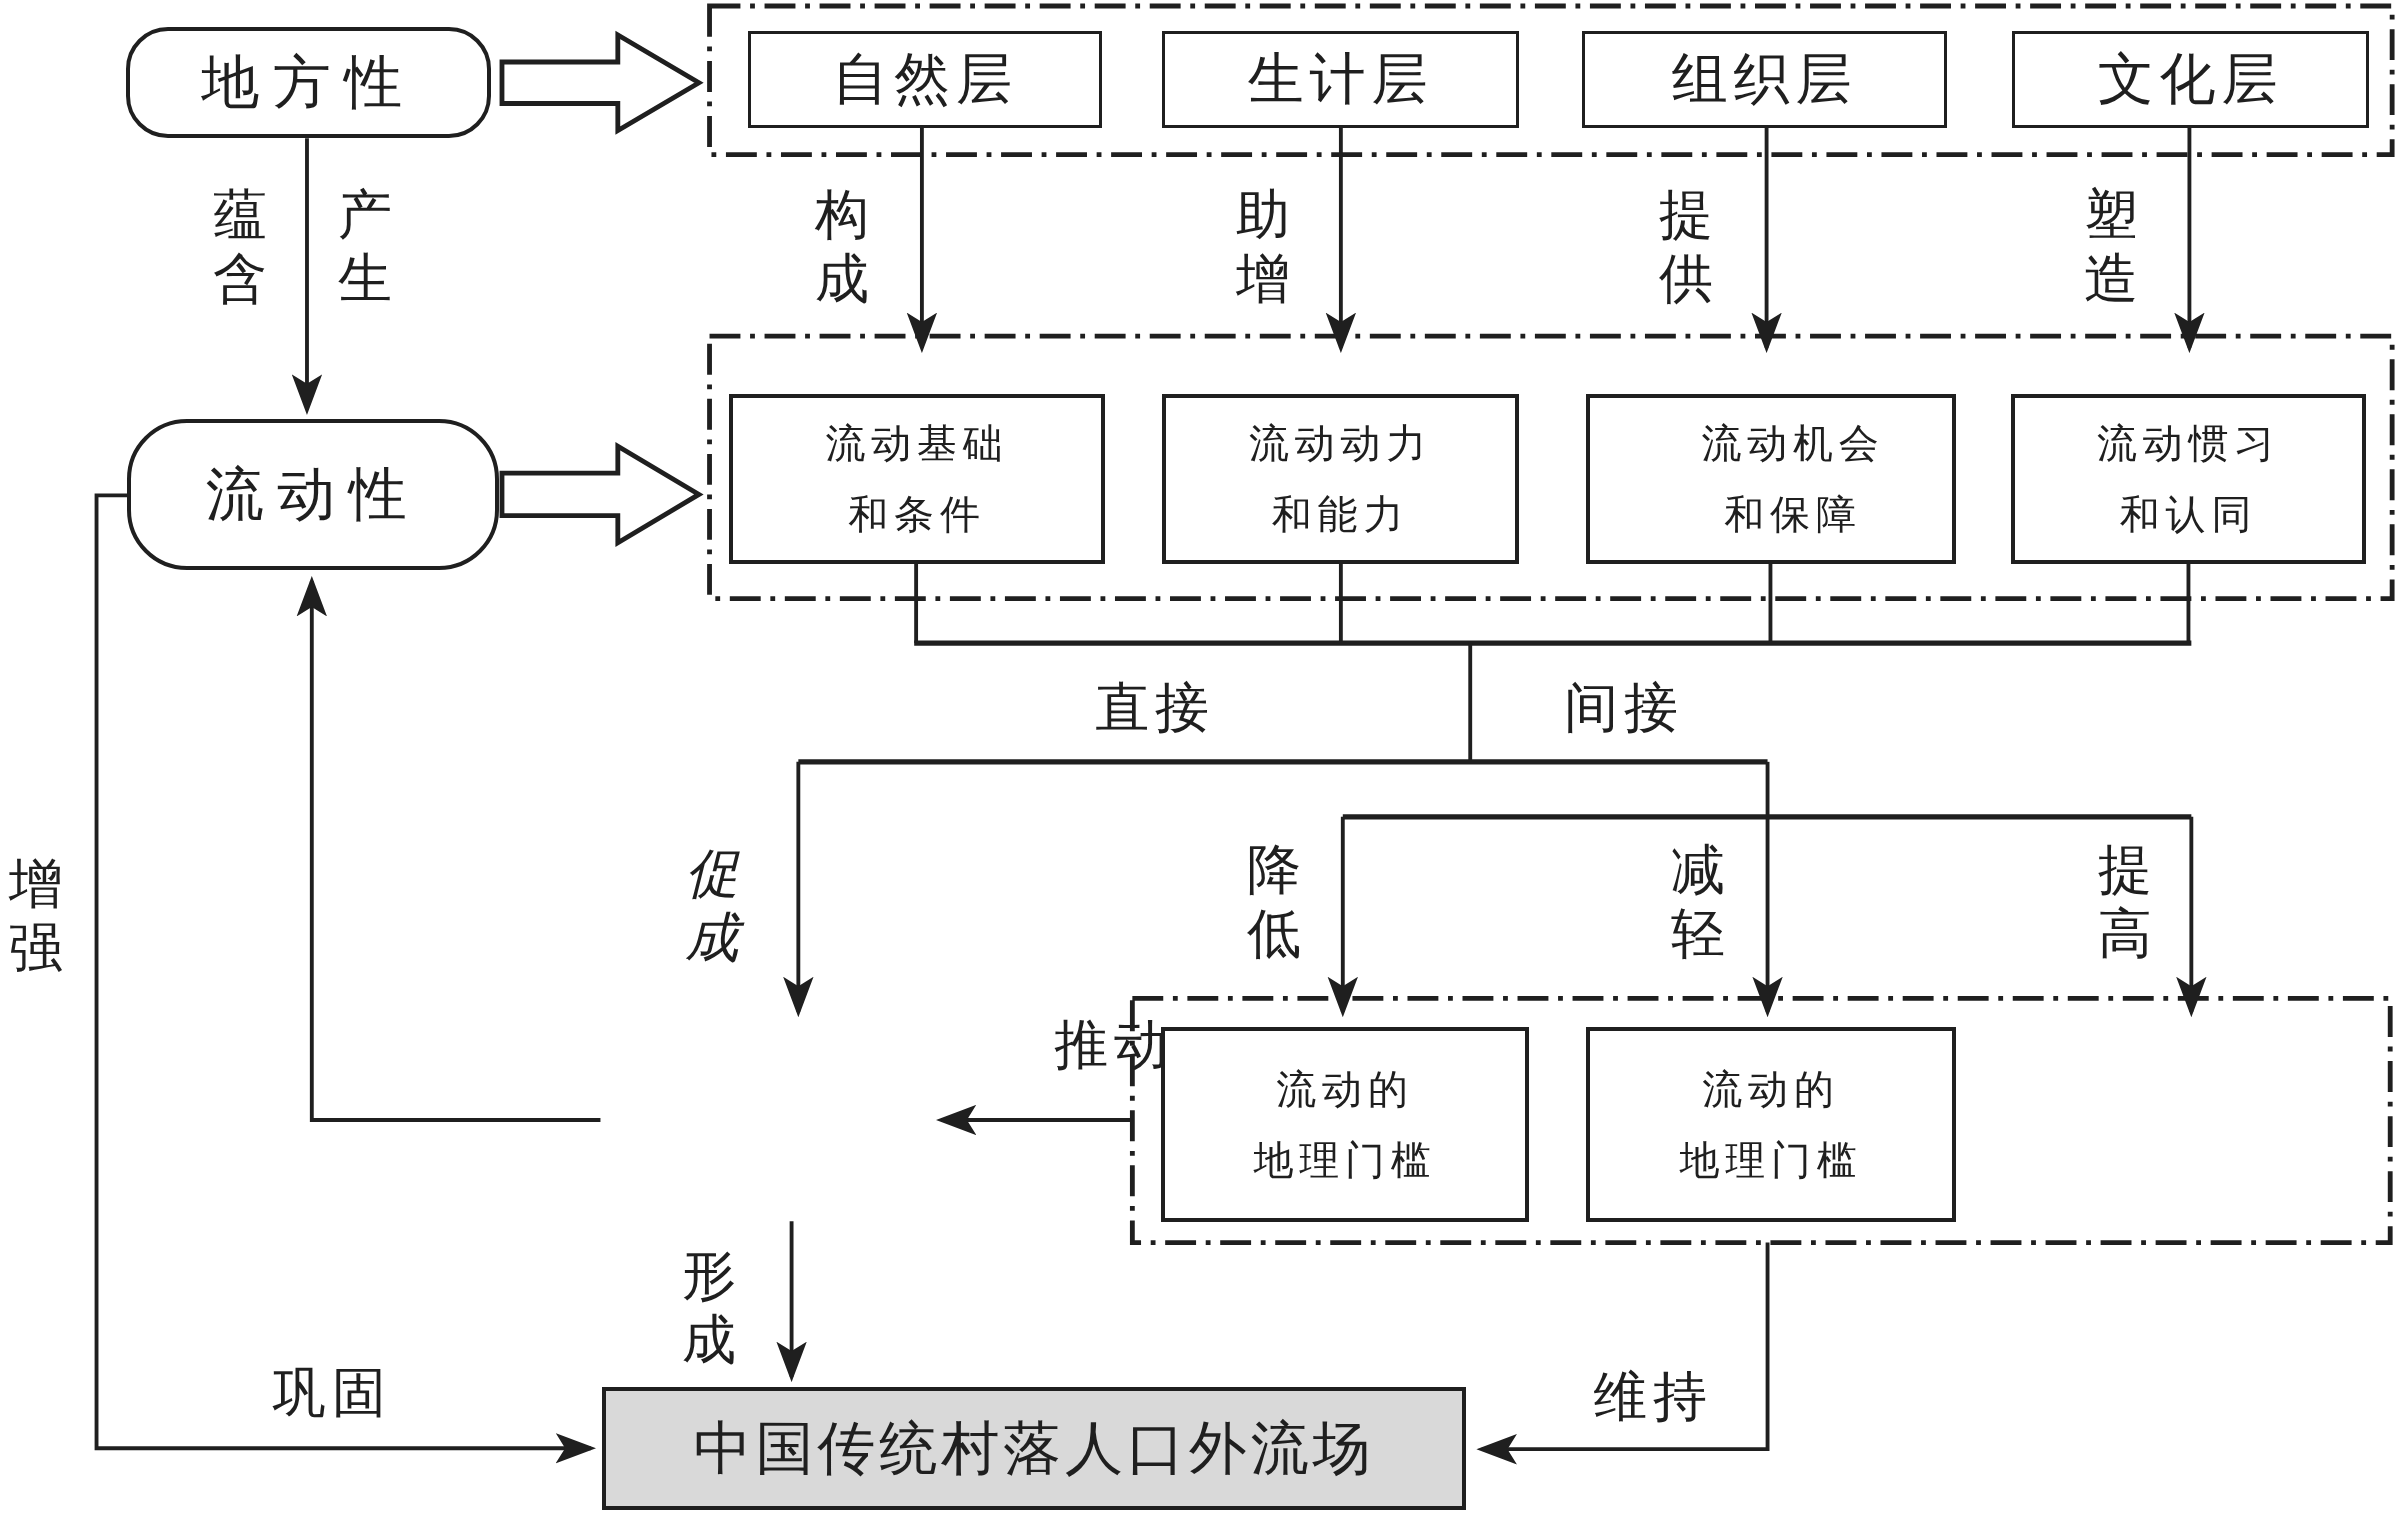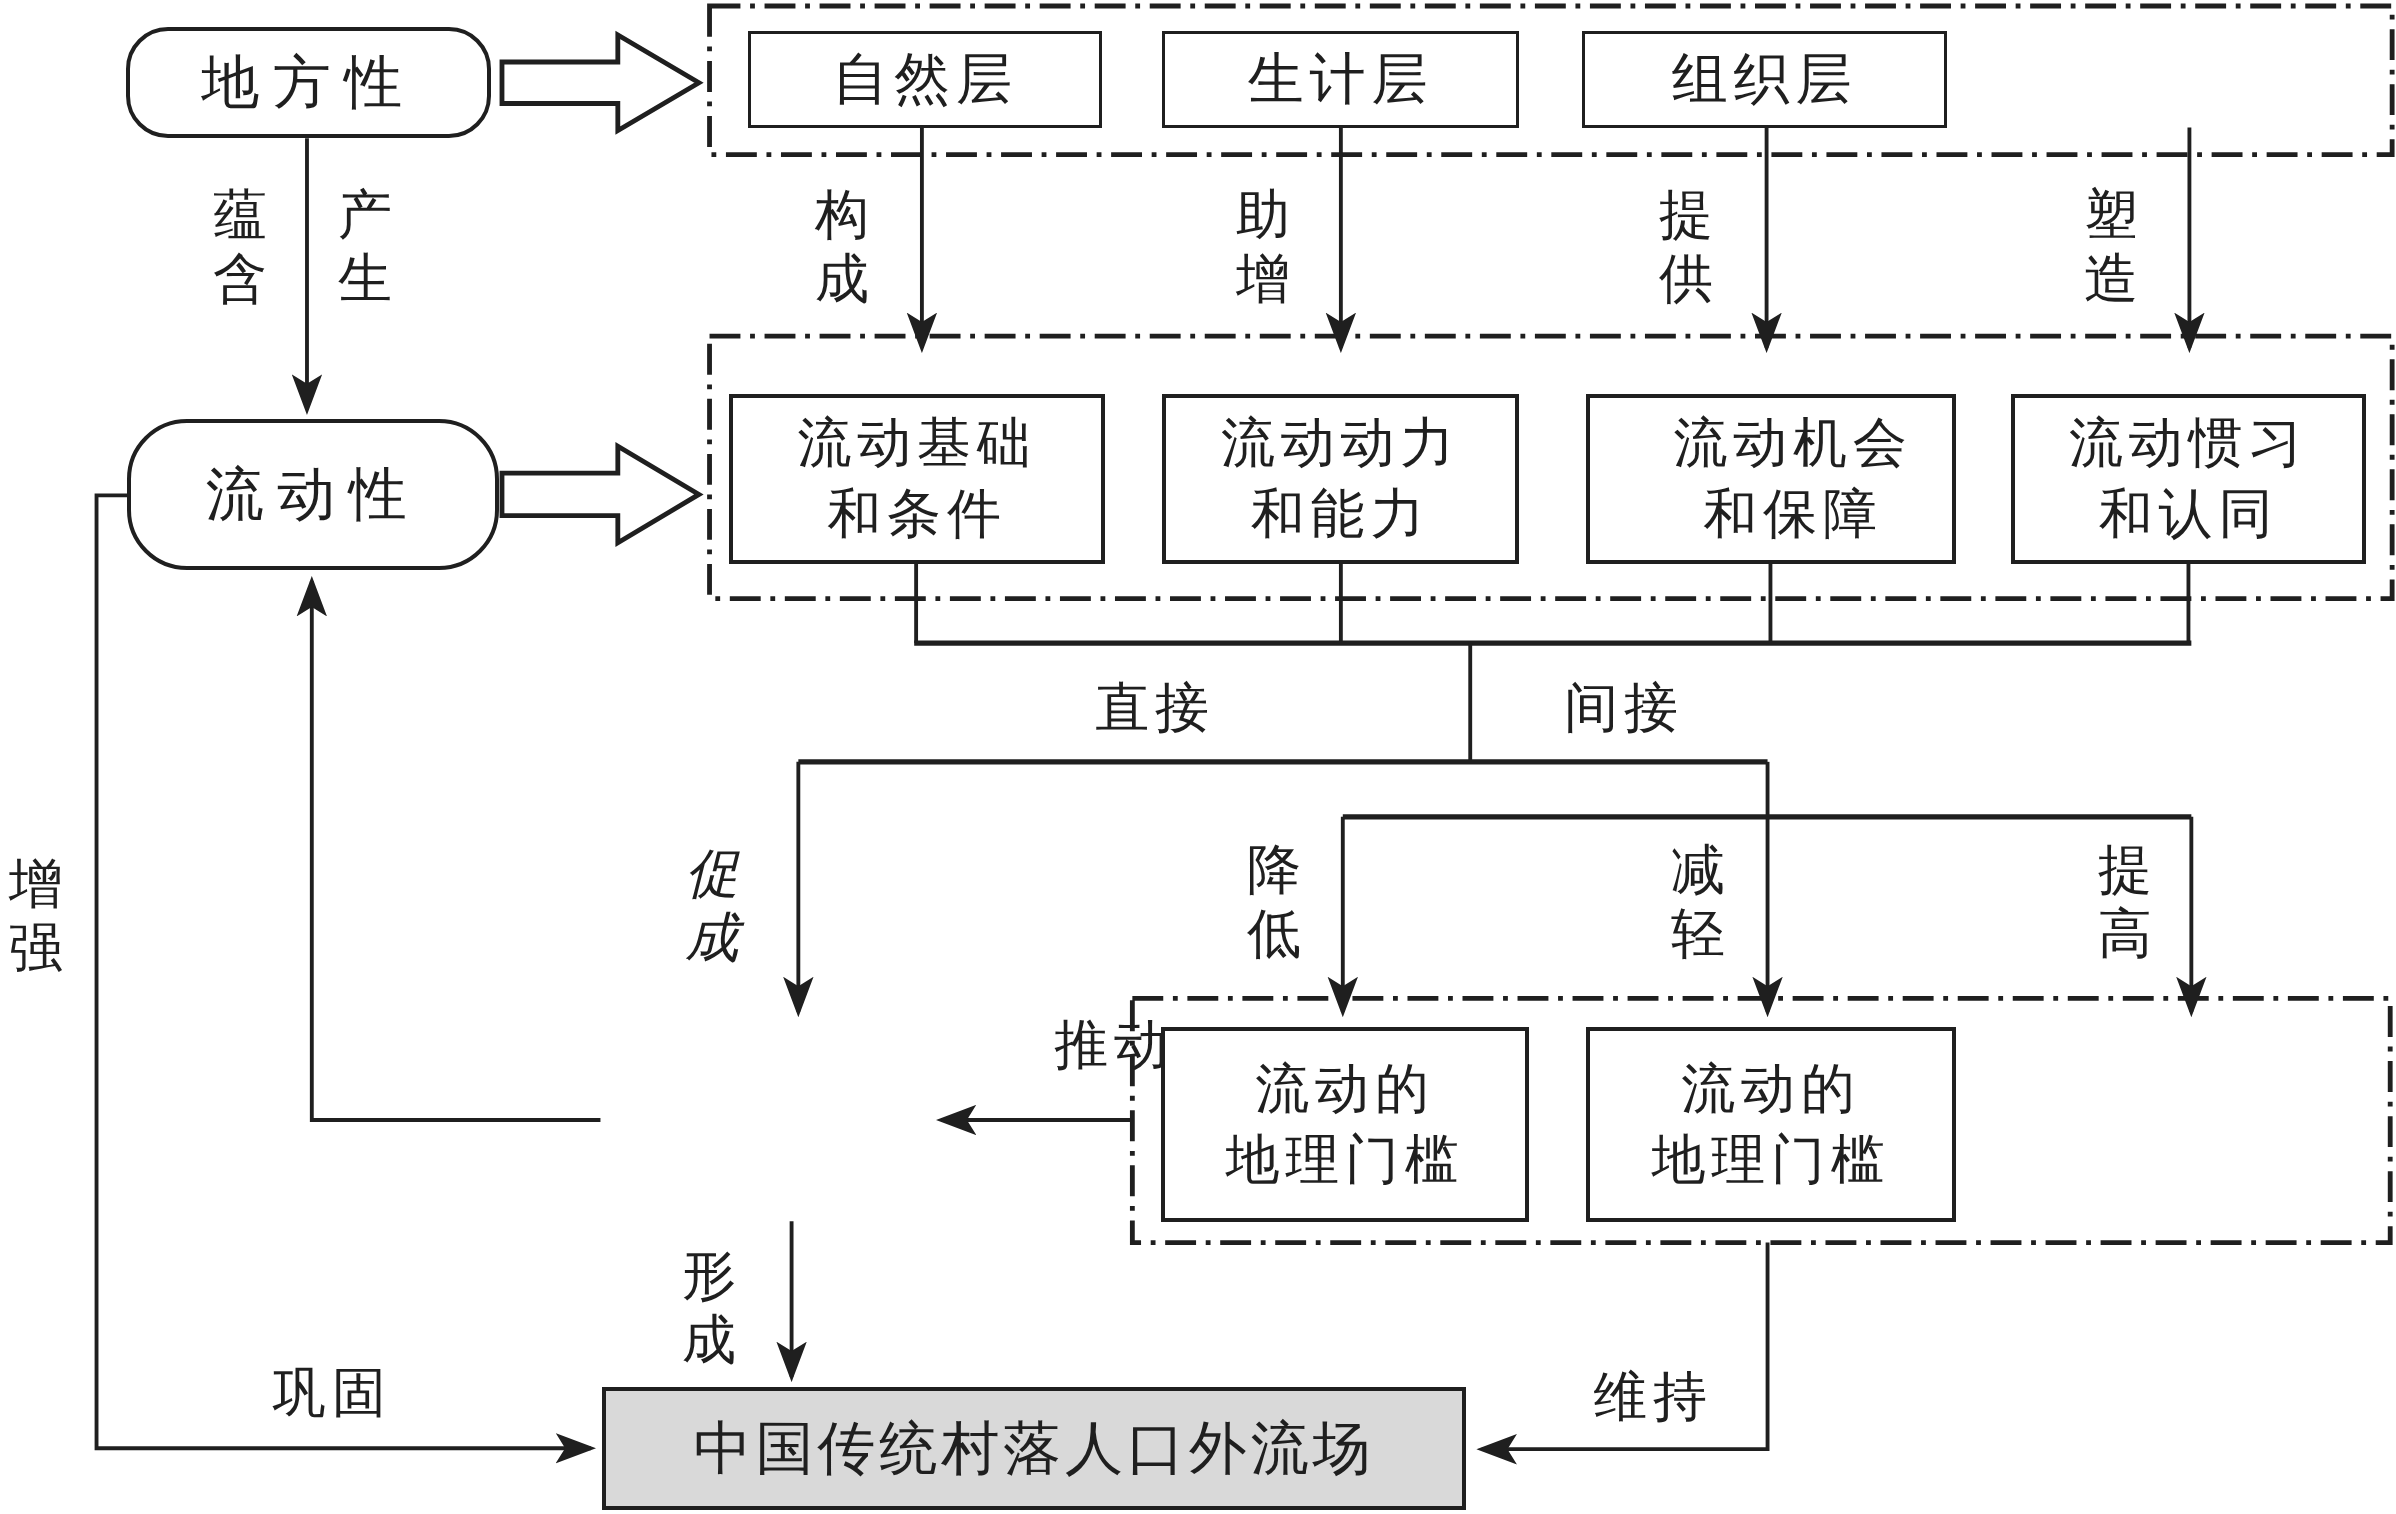--- a/index.html
+++ b/index.html
@@ -29,21 +29,21 @@
     position:absolute;z-index:2;
     box-sizing:border-box;
     background:#ffffff;
     border:3.9px solid var(--ink);
     display:flex;flex-direction:column;align-items:center;justify-content:center;
     text-align:center;
     font-size:56px;line-height:71px;
     letter-spacing:5.8px;
   }
   .node.rounded{border-width:4.8px;font-size:58px;letter-spacing:13.5px;}
-  .node.thick{border-width:4.8px;font-size:54px;}
+  .node.thick{border-width:4.8px;font-size:40px;}
   .node.gray{background:var(--gray-box-fill);border-width:4.8px;font-size:58px;letter-spacing:3.9px;}
   .node span{display:block;}
 
   .hlabel{
     position:absolute;z-index:3;
     transform:translate(-50%,-50%);
     font-size:54px;white-space:nowrap;letter-spacing:5.8px;
   }
   .vlabel{
     position:absolute;z-index:3;
@@ -115,20 +115,23 @@
 
   <div class="node" style="left:748px;top:31px;width:354px;height:97px;">
     <span>自然层</span>
   </div>
   <div class="node" style="left:1162px;top:31px;width:357px;height:97px;">
     <span>生计层</span>
   </div>
   <div class="node" style="left:1582px;top:31px;width:365px;height:97px;">
     <span>组织层</span>
   </div>
+  <div class="node" style="left:2012px;top:31px;width:357px;height:97px;">
+    <span>文化层</span>
+  </div>
 
   <div class="node thick" style="left:729px;top:394px;width:376px;height:170px;">
     <span>流动基础</span>
     <span>和条件</span>
   </div>
   <div class="node thick" style="left:1162px;top:394px;width:357px;height:170px;">
     <span>流动动力</span>
     <span>和能力</span>
   </div>
   <div class="node thick" style="left:1586px;top:394px;width:370px;height:170px;padding-left:44px;">

